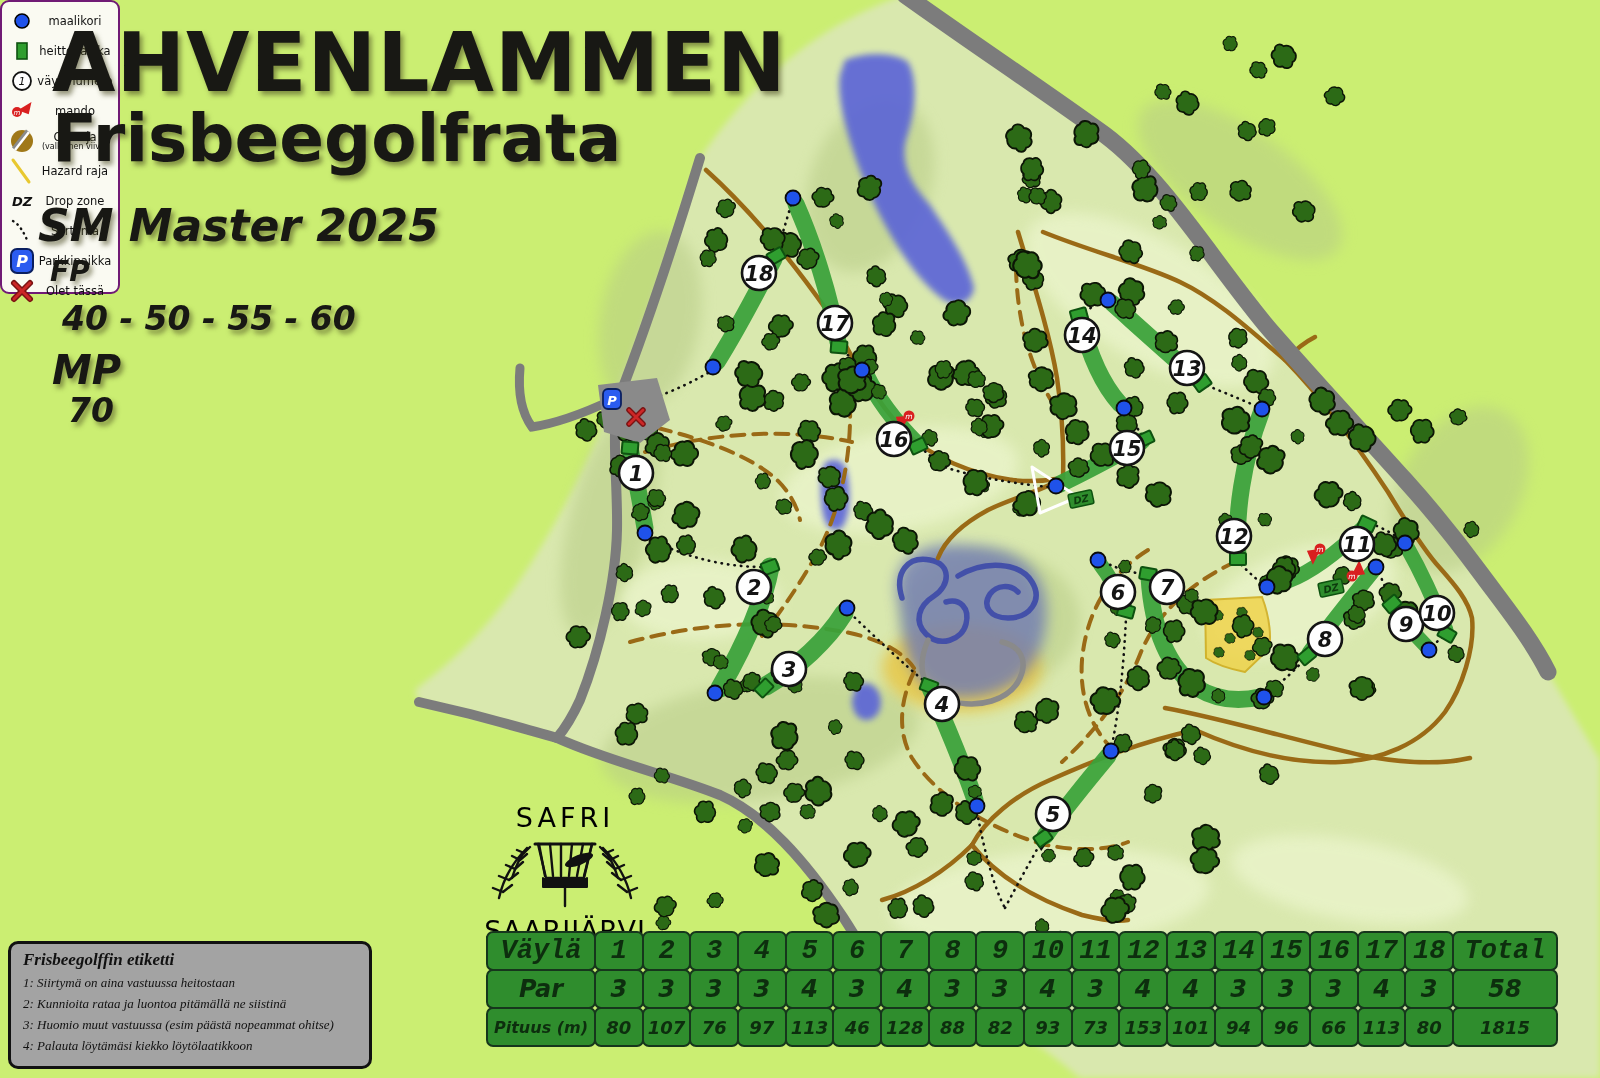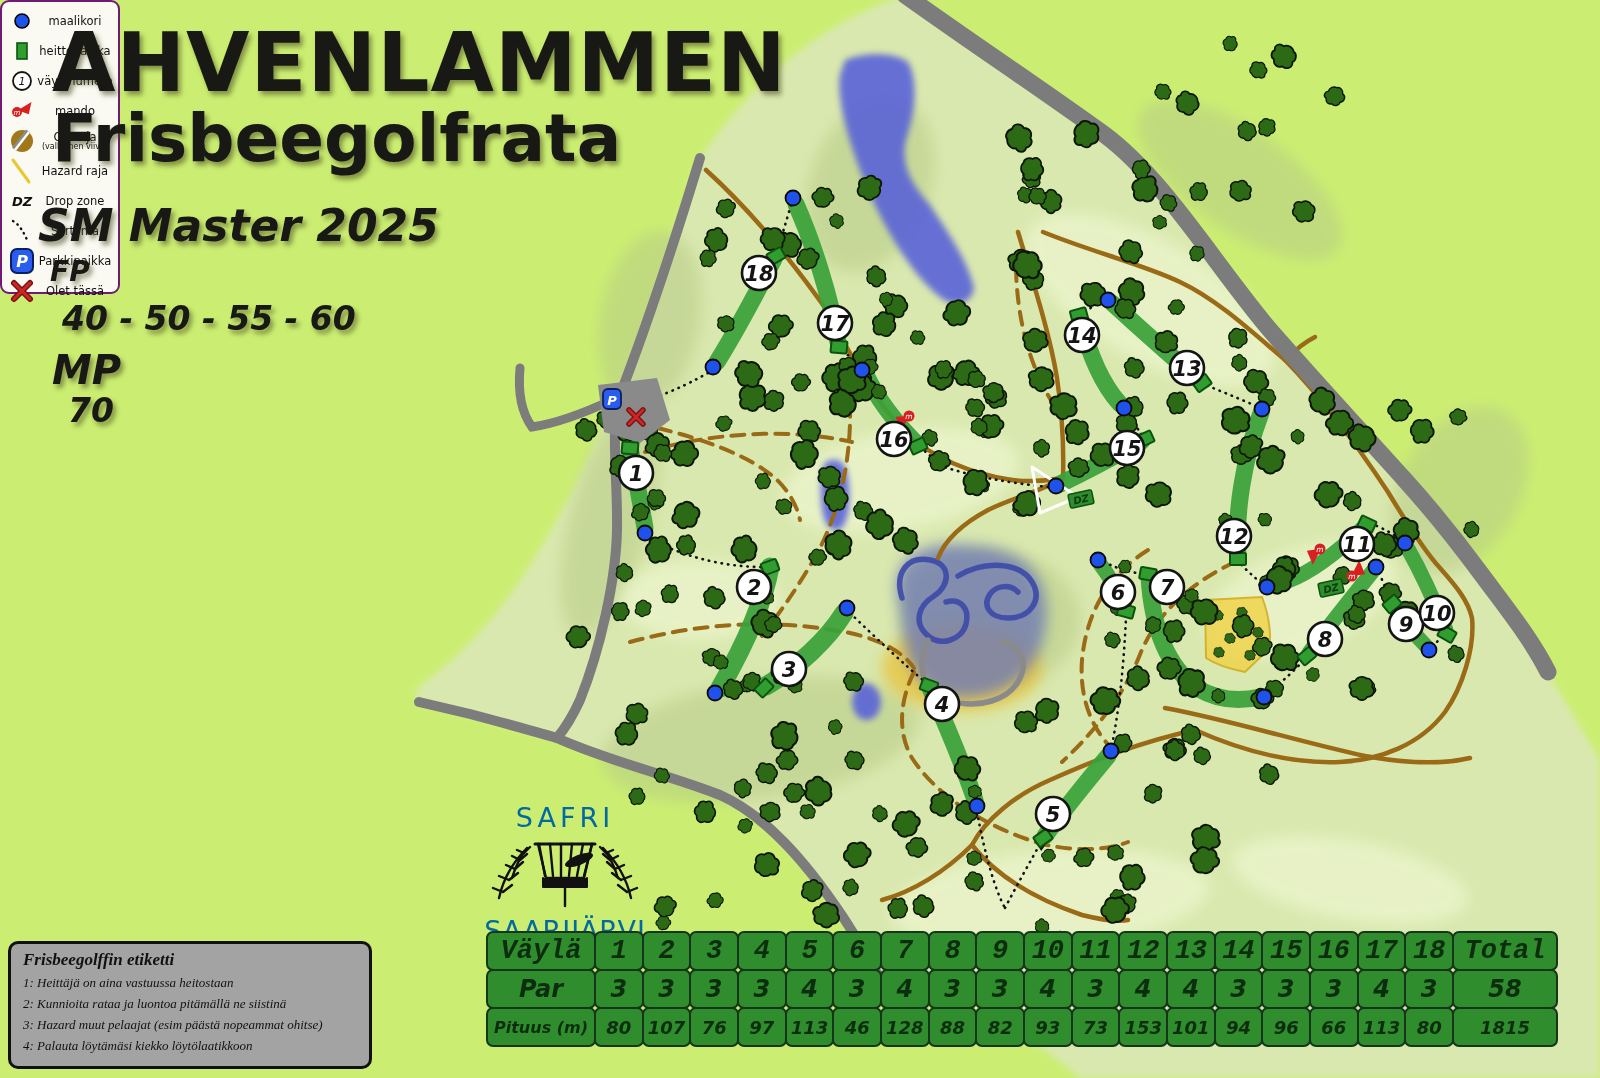--- a/index.html
+++ b/index.html
@@ -8,21 +8,21 @@
   #map-svg{position:absolute;left:0;top:0;width:1600px;height:1078px;}
   .hdr{position:absolute;color:#181814;white-space:nowrap;
     text-shadow:3px 4px 5px rgba(70,70,30,.55);line-height:1;}
   .t1{left:52px;top:22px;font-size:82px;font-weight:bold;letter-spacing:1px;}
   .t2{left:52px;top:106px;font-size:66px;font-weight:bold;}
   .t3{left:38px;top:204px;font-size:44px;font-weight:bold;font-style:italic;}
   .t4{left:50px;top:258px;font-size:28px;font-weight:bold;font-style:italic;}
   .t5{left:62px;top:302px;font-size:33px;font-weight:bold;font-style:italic;}
   .t6{left:52px;top:350px;font-size:40px;font-weight:bold;font-style:italic;}
   .t7{left:68px;top:394px;font-size:33px;font-weight:bold;font-style:italic;}
-  .logo{position:absolute;left:450px;top:802px;width:230px;text-align:center;color:#0369a1;}
+  .logo{position:absolute;left:450px;top:802px;width:230px;text-align:center;color:#000000;}
   .logo .ltop{font-size:27px;letter-spacing:4px;}
   .logo .lbot{font-size:27px;letter-spacing:1px;}
   .box{position:absolute;background:#a3a3a3;border:3px solid #111;border-radius:10px;box-sizing:border-box;font-family:Liberation Serif, serif;}
   #etiquette{left:8px;top:941px;width:364px;height:128px;padding:6px 12px;}
   #etiquette .et-title{font-size:17px;font-weight:bold;font-style:italic;color:#111;margin-bottom:2px;}
   #etiquette .et-rule{font-size:13px;font-style:italic;color:#111;margin-top:5px;white-space:nowrap;}
   #legend{left:1452px;top:653px;width:106px;height:282px;background:#fafaf2;border:2px solid #701a75;
     border-radius:9px;padding:4px 5px;display:flex;flex-direction:column;justify-content:space-between;}
   .lg-row{display:flex;align-items:center;}
   .lg-ico{width:30px;flex:0 0 30px;display:flex;justify-content:center;align-items:center;}
@@ -590,23 +590,23 @@
         <path d="M62,20 l10,-4 m-10,4 l-9,-7 M56,8 l10,-4 m-10,4 l-9,-7 M50,-3 l9,-4 m-9,4 l-8,-7 M45,-12 l8,-4 m-8,4 l-7,-6 M41,-19 l7,-3 m-7,3 l-6,-6"></path>
         <ellipse cx="14" cy="-12" rx="15" ry="5" transform="rotate(-22 14 -12)" fill="#111" stroke="none"></ellipse>
       </g>
     </svg>
     <div class="lbot">SAARIJÄRVI</div>
   </div>
 
   <div id="etiquette" class="box">
     <div class="et-title">Frisbeegolffin etiketti</div>
     <div>
-        <div class="et-rule">1: Heittäjä on aina vastuussa heitostaan</div>
+        <div class="et-rule">1: Siirtymä on aina vastuussa heitostaan</div>
         <div class="et-rule">2: Kunnioita rataa ja luontoa pitämällä ne siistinä</div>
-        <div class="et-rule">3: Hazard muut pelaajat (esim päästä nopeammat ohitse)</div>
+        <div class="et-rule">3: Huomio muut vastuussa (esim päästä nopeammat ohitse)</div>
         <div class="et-rule">4: Palauta löytämäsi kiekko löytölaatikkoon</div>
       </div>
   </div>
 
   <div id="legend">
       <div class="lg-row">
         <span class="lg-ico">
           <svg width="28" height="30" viewBox="-14 -15 28 30">
             <circle cx="0" cy="0" r="7" fill="#1f52ea" stroke="#000" stroke-width="1.6"></circle>
           </svg>

